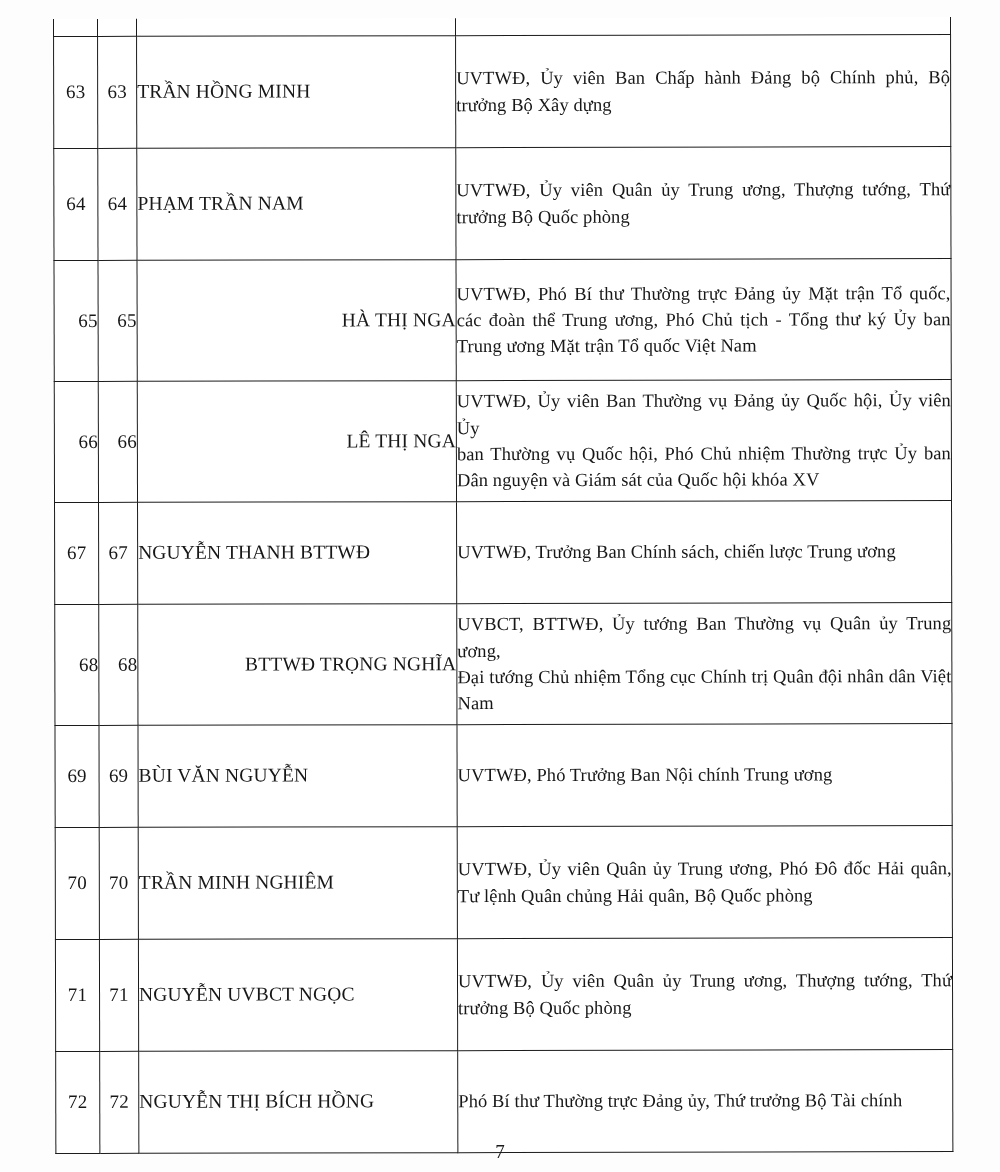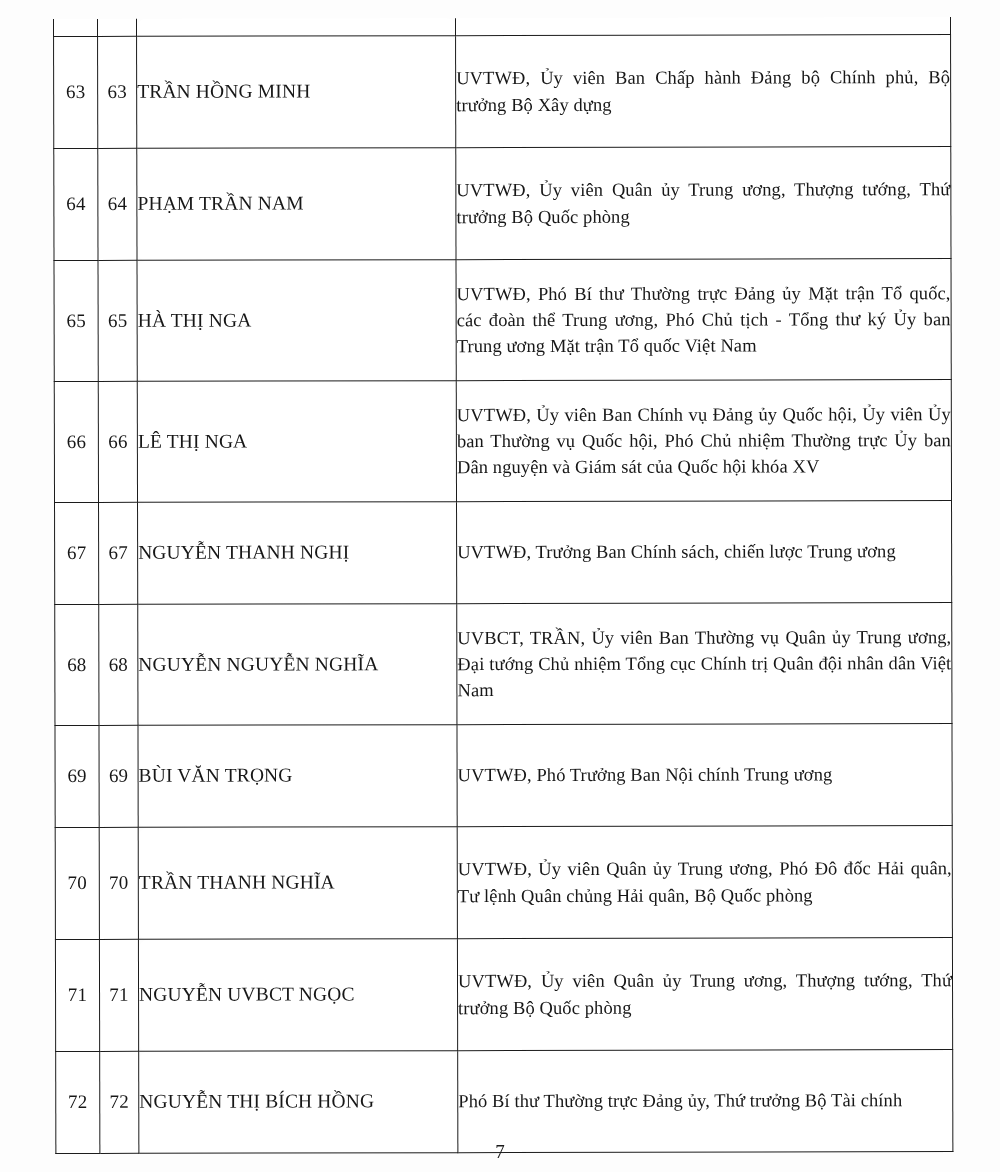--- a/index.html
+++ b/index.html
@@ -82,21 +82,21 @@
     height: 17px;
     border-top: none;
   }
   tr.partial-top .cell-desc,
   tr.partial-top .cell-name,
   tr.partial-top .cell-idx,
   tr.partial-top .cell-num { font-size: 0; }
 
   
   tr.r-h2  td { height: 111px; }
-  tr.r-h3  td { height: 120px; }
+  tr.r-h3  td { height: 120px; text-align: right; }
   tr.r-h1  td { height: 101px; }
 
   
   .just-block { display: block; }
   .just-block .jline {
     display: block;
     white-space: nowrap;
   }
   .just-block .jline.stretch {
     text-align: justify;
@@ -184,66 +184,66 @@
           </span>
         </td>
       </tr>
 
       <tr class="r-h3">
         <td class="cell-idx">66</td>
         <td class="cell-num">66</td>
         <td class="cell-name">LÊ THỊ NGA</td>
         <td class="cell-desc">
           <span class="just-block">
-            <span class="jline stretch">UVTWĐ, Ủy viên Ban Chính vụ Đảng ủy Quốc hội, Ủy viên Ủy</span>
+            <span class="jline stretch">UVTWĐ, Ủy viên Ban Thường vụ Đảng ủy Quốc hội, Ủy viên Ủy</span>
             <span class="jline stretch">ban Thường vụ Quốc hội, Phó Chủ nhiệm Thường trực Ủy ban</span>
             <span class="jline">Dân nguyện và Giám sát của Quốc hội khóa XV</span>
           </span>
         </td>
       </tr>
 
       <tr class="r-h1">
         <td class="cell-idx">67</td>
         <td class="cell-num">67</td>
-        <td class="cell-name">NGUYỄN THANH NGHỊ</td>
+        <td class="cell-name">NGUYỄN THANH BTTWĐ</td>
         <td class="cell-desc">
           <span class="just-block">
             <span class="jline">UVTWĐ, Trưởng Ban Chính sách, chiến lược Trung ương</span>
           </span>
         </td>
       </tr>
 
       <tr class="r-h3">
         <td class="cell-idx">68</td>
         <td class="cell-num">68</td>
-        <td class="cell-name">NGUYỄN NGUYỄN NGHĨA</td>
-        <td class="cell-desc">
-          <span class="just-block">
-            <span class="jline stretch">UVBCT, TRẦN, Ủy viên Ban Thường vụ Quân ủy Trung ương,</span>
+        <td class="cell-name">BTTWĐ TRỌNG NGHĨA</td>
+        <td class="cell-desc">
+          <span class="just-block">
+            <span class="jline stretch">UVBCT, BTTWĐ, Ủy tướng Ban Thường vụ Quân ủy Trung ương,</span>
             <span class="jline stretch">Đại tướng Chủ nhiệm Tổng cục Chính trị Quân đội nhân dân Việt</span>
             <span class="jline">Nam</span>
           </span>
         </td>
       </tr>
 
       <tr class="r-h1">
         <td class="cell-idx">69</td>
         <td class="cell-num">69</td>
-        <td class="cell-name">BÙI VĂN TRỌNG</td>
+        <td class="cell-name">BÙI VĂN NGUYỄN</td>
         <td class="cell-desc">
           <span class="just-block">
             <span class="jline">UVTWĐ, Phó Trưởng Ban Nội chính Trung ương</span>
           </span>
         </td>
       </tr>
 
       <tr class="r-h2">
         <td class="cell-idx">70</td>
         <td class="cell-num">70</td>
-        <td class="cell-name">TRẦN THANH NGHĨA</td>
+        <td class="cell-name">TRẦN MINH NGHIÊM</td>
         <td class="cell-desc">
           <span class="just-block">
             <span class="jline stretch">UVTWĐ, Ủy viên Quân ủy Trung ương, Phó Đô đốc Hải quân,</span>
             <span class="jline">Tư lệnh Quân chủng Hải quân, Bộ Quốc phòng</span>
           </span>
         </td>
       </tr>
 
       <tr class="r-h2">
         <td class="cell-idx">71</td>

